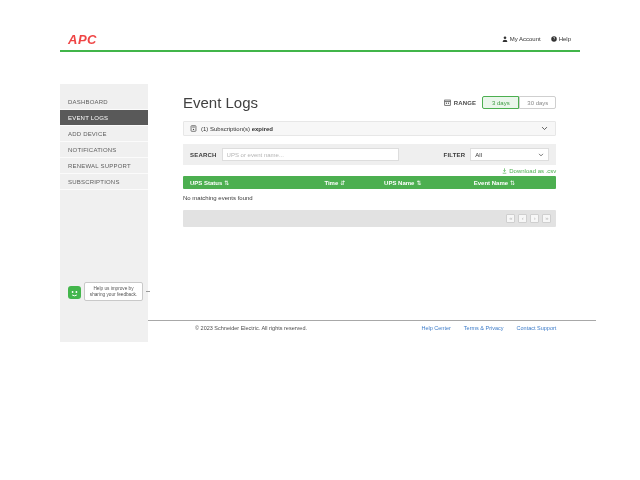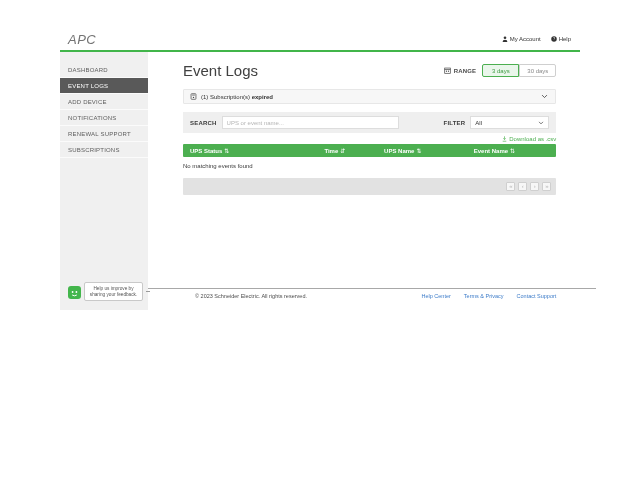--- a/index.html
+++ b/index.html
@@ -1,27 +1,27 @@
 <!DOCTYPE html>
 <html><head>
 <meta charset="utf-8">
 <style>
   * { margin:0; padding:0; box-sizing:border-box; }
   html,body { width:640px; height:480px; background:#ffffff; font-family:"Liberation Sans","DejaVu Sans",sans-serif; }
   .app { position:absolute; left:60px; top:28px; width:520px; height:282px; background:#fff; }
 
   
   .topbar { height:22px; display:flex; align-items:center; justify-content:space-between; padding:0 9px 0 8px; }
-  .logo { font-size:13px; font-weight:normal; font-style:italic; color:#737373; letter-spacing:.5px; }
+  .logo { font-size:13px; font-weight:bold; font-style:italic; color:#ef4444; letter-spacing:.5px; }
   .top-right { display:flex; align-items:center; gap:10px; }
   .top-link { display:flex; align-items:center; gap:2px; font-size:6px; color:#333; cursor:default; }
   .green-rule { height:2px; background:#41b54a; }
 
   
-  .body { display:flex; height:258px; }
+  .body { display:flex; height:258px;margin-top:32px; }
   .sidebar { width:88px; background:#f0f0f0; padding-top:10px; flex:none; }
   .nav-item { height:16px; line-height:16px; padding-left:8px; font-size:6px; color:#5d5d5d; letter-spacing:.2px; border-bottom:1px solid #fbfbfb; cursor:default; }
   .nav-item.active { background:#595959; color:#ffffff; }
 
   .main { flex:1; position:relative; padding:0 40px 0 35px; }
 
   .title-row { margin-top:10px; display:flex; align-items:center; justify-content:space-between; }
   .page-title { font-size:15px; color:#414141; font-weight:400; }
   .range-wrap { display:flex; align-items:center; gap:3px; }
   .range-label { font-size:6px; font-weight:bold; color:#4a4a4a; letter-spacing:.2px; }

